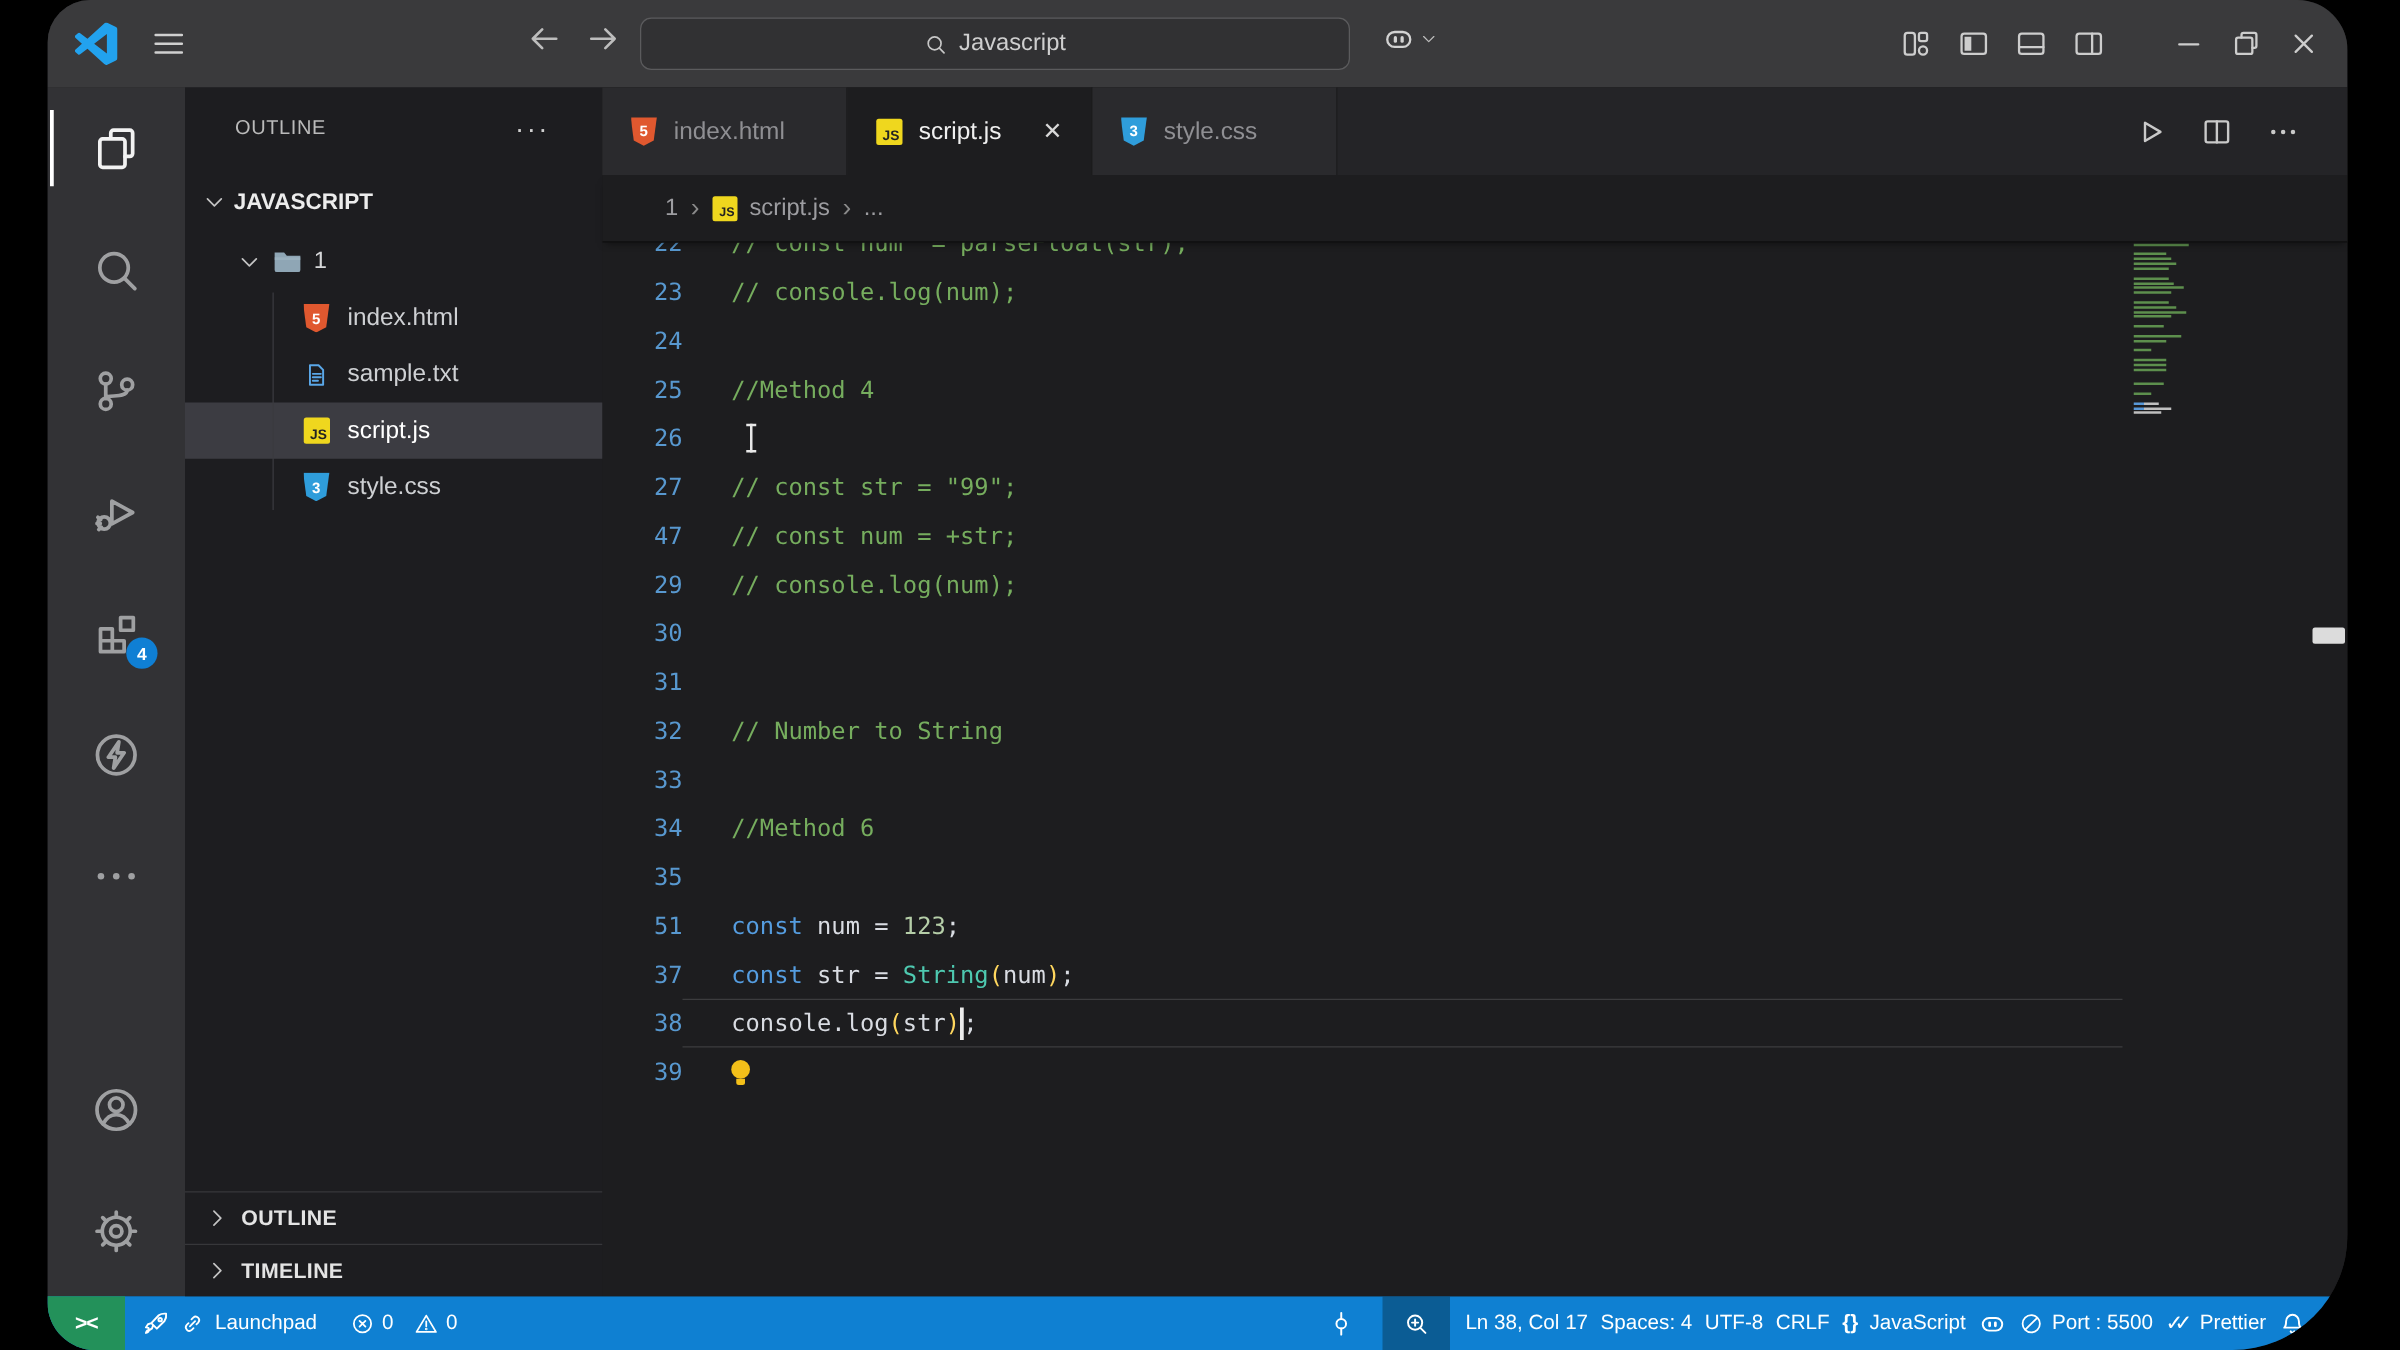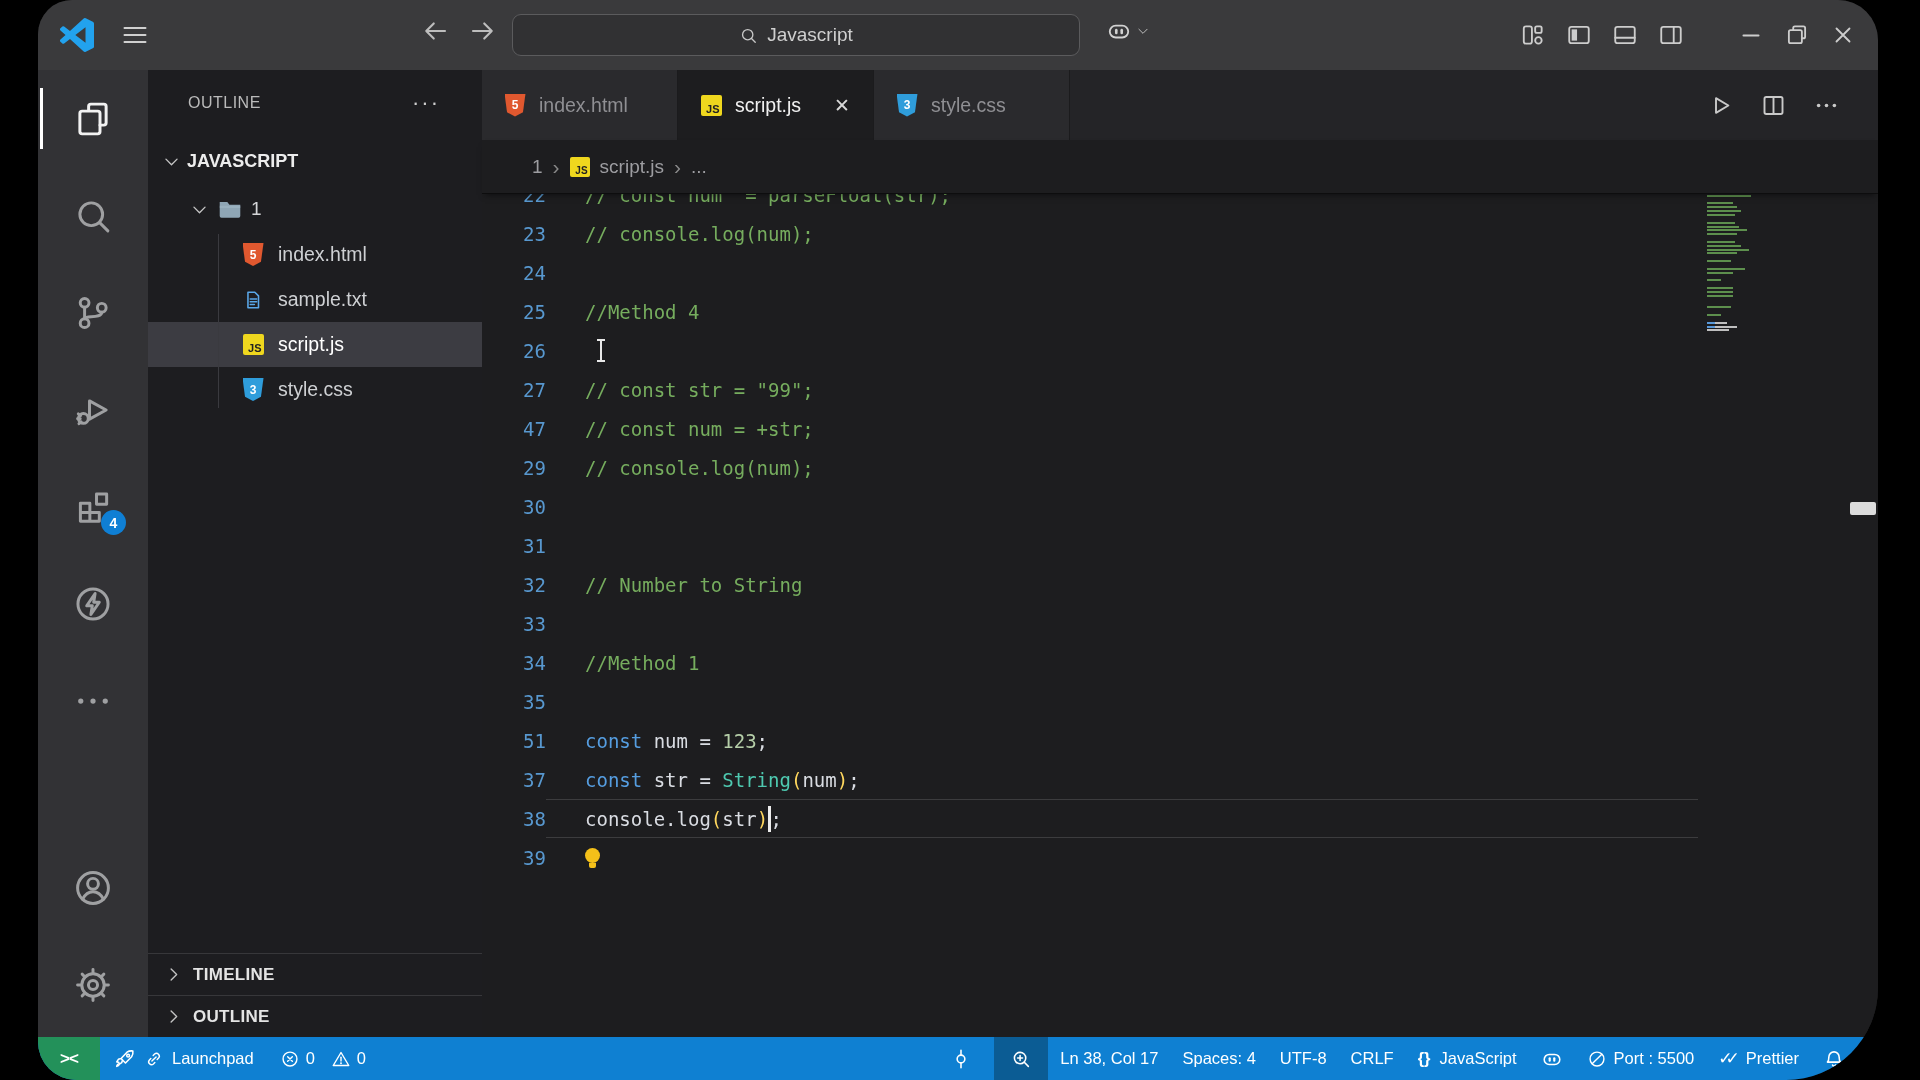--- a/index.html
+++ b/index.html
@@ -125,21 +125,21 @@
   .st-item { display:flex; align-items:center; gap:7px; white-space:nowrap; }
   .st-remote { width:62px; height:43px; background:var(--remote-green); display:flex;
     align-items:center; justify-content:center; font-weight:bold; font-size:17px; letter-spacing:-1px; }
   .st-launchpad { margin-left:14px; gap:8px; }
   .st-problems { margin-left:26px; gap:6px; }
   .st-problems .wmark { margin-left:10px; }
   .st-spacer { flex:1; }
   .st-zoom { width:54px; height:43px; background:#0b5c94; display:flex; align-items:center; justify-content:center; margin-left:22px; }
   .sicon16 { width:20px; height:20px; display:inline-flex; }
   .sicon18 { width:22px; height:22px; display:inline-flex; }
-  .st-right { display:flex; align-items:center; gap:24px; margin-left:12px; }
+  .st-right { display:flex; align-items:center; gap:10px; margin-left:12px; }
   .dblcheck { letter-spacing:-7px; font-size:17px; margin-right:6px; }
   .braces { font-weight:bold; margin-right:2px; }
 
   svg { width:100%; height:100%; display:block; }
 </style>
 </head>
 <body>
 
 <div id="window">
 
@@ -379,29 +379,29 @@
             <span>style.css</span>
           </div>
         </div>
       <div class="sb-fill"></div>
       <div class="sb-panel">
         <span class="chev16">
             <svg viewBox="0 0 24 24" fill="none" stroke="currentColor" stroke-width="1.7" stroke-linecap="round" stroke-linejoin="round">
               <path d="M9 5l7 7-7 7"></path>
             </svg>
           </span>
-        <span>TIMELINE</span>
+        <span>OUTLINE</span>
       </div>
       <div class="sb-panel">
         <span class="chev16">
             <svg viewBox="0 0 24 24" fill="none" stroke="currentColor" stroke-width="1.7" stroke-linecap="round" stroke-linejoin="round">
               <path d="M9 5l7 7-7 7"></path>
             </svg>
           </span>
-        <span>OUTLINE</span>
+        <span>TIMELINE</span>
       </div>
     </div>
 
     <div class="editorcol">
       <div class="tabstrip">
         <div id="tabs" style="display:flex;">
             <div class="tab">
               <span class="ficon-wrap">
                 <span class="shield sh-html">5</span>
               </span>
@@ -460,21 +460,21 @@
             <div class="cl"><span class="gut">24</span><span class="ctext"></span></div>
             <div class="cl"><span class="gut">25</span><span class="ctext"><span class="tok cm">//Method 4</span></span></div>
             <div class="cl"><span class="gut">26</span><span class="ctext"><span class="ibeam"><i></i></span></span></div>
             <div class="cl"><span class="gut">27</span><span class="ctext"><span class="tok cm">// const str = "99";</span></span></div>
             <div class="cl"><span class="gut">47</span><span class="ctext"><span class="tok cm">// const num = +str;</span></span></div>
             <div class="cl"><span class="gut">29</span><span class="ctext"><span class="tok cm">// console.log(num);</span></span></div>
             <div class="cl"><span class="gut">30</span><span class="ctext"></span></div>
             <div class="cl"><span class="gut">31</span><span class="ctext"></span></div>
             <div class="cl"><span class="gut">32</span><span class="ctext"><span class="tok cm">// Number to String</span></span></div>
             <div class="cl"><span class="gut">33</span><span class="ctext"></span></div>
-            <div class="cl"><span class="gut">34</span><span class="ctext"><span class="tok cm">//Method 1</span></span></div>
+            <div class="cl"><span class="gut">34</span><span class="ctext"><span class="tok cm">//Method 6</span></span></div>
             <div class="cl"><span class="gut">35</span><span class="ctext"></span></div>
             <div class="cl"><span class="gut">51</span><span class="ctext"><span class="tok kw">const</span><span class="tok tx"> num = </span><span class="tok nu">123</span><span class="tok tx">;</span></span></div>
             <div class="cl"><span class="gut">37</span><span class="ctext"><span class="tok kw">const</span><span class="tok tx"> str = </span><span class="tok ty">String</span><span class="tok pa">(</span><span class="tok tx">num</span><span class="tok pa">)</span><span class="tok tx">;</span></span></div>
             <div class="cl current"><span class="gut">38</span><span class="ctext"><span class="tok tx">console.log</span><span class="tok pa">(</span><span class="tok tx">str</span><span class="tok pa">)</span><span class="tok cursor"></span><span class="tok tx">;</span></span></div>
             <div class="cl"><span class="gut">39</span><span class="ctext"><span class="bulb"></span></span></div>
           </div>
       </div>
 
       <div id="minimap">
           <div class="mm-row mm-c" style="top: 0px; width: 36px;"></div>

